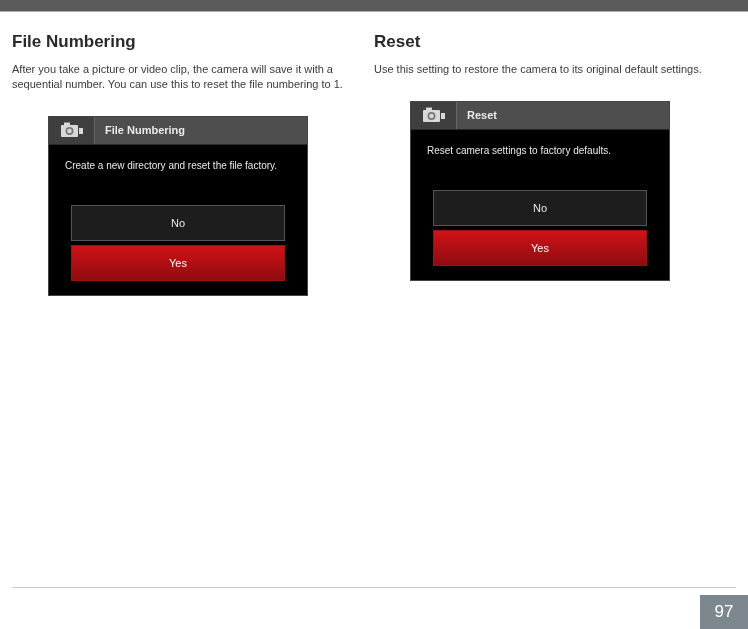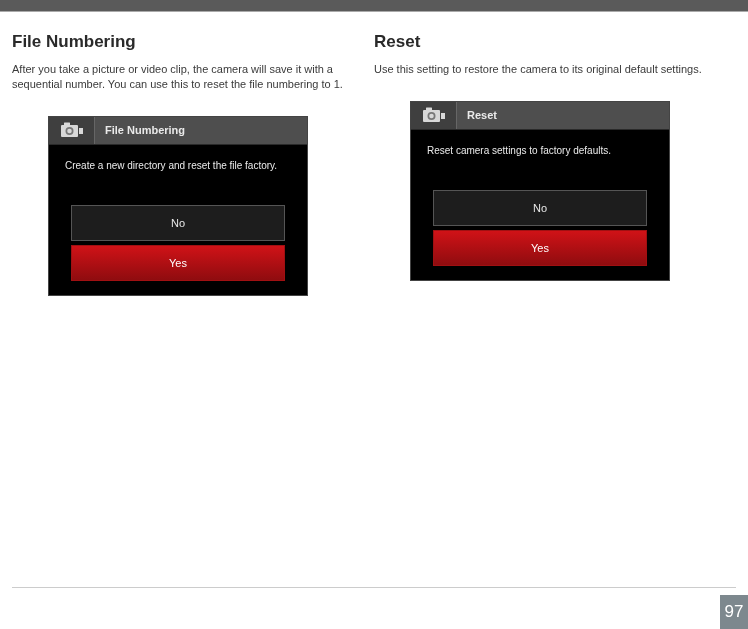--- a/index.html
+++ b/index.html
@@ -103,21 +103,21 @@
       left: 0;
       right: 0;
       height: 42px;
       border-top: 1px solid #ccc;
       margin: 0 12px;
     }
     .page-num {
       position: absolute;
       right: -12px;
       bottom: 0;
-      width: 28px;
+      width: 48px;
       height: 34px;
       background: #7d888e;
       color: #fff;
       font-size: 17px;
       display: flex;
       align-items: center;
       justify-content: center;
     }
   </style>
 </head>

